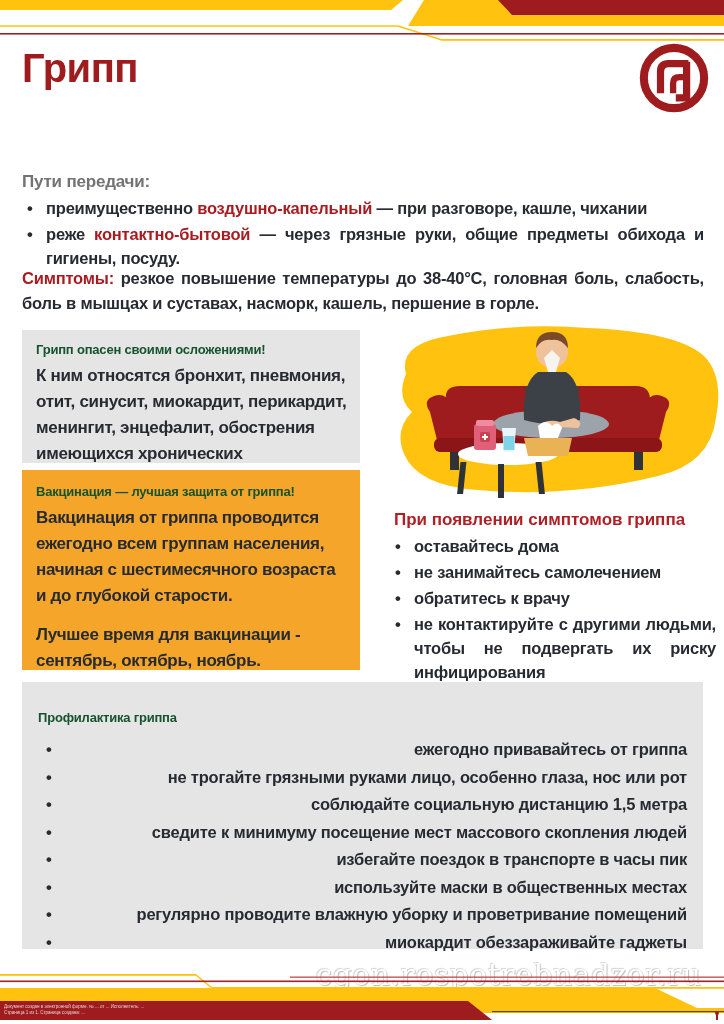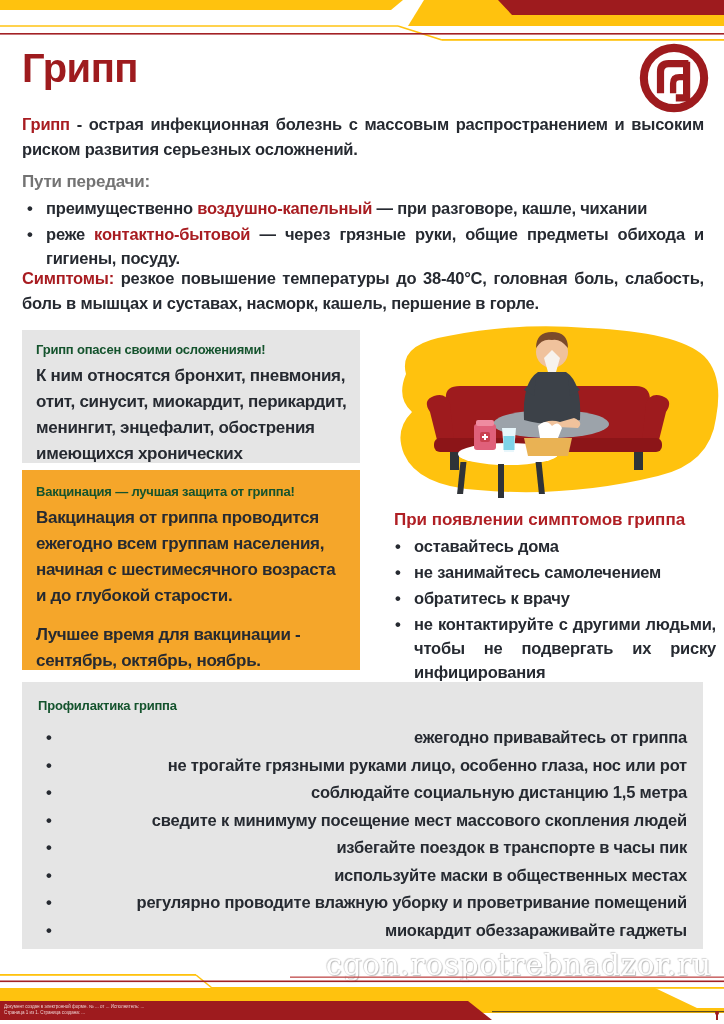--- a/index.html
+++ b/index.html
@@ -40,27 +40,27 @@
   .box-vaccination{top:470px;width:338px;height:200px;background:#f5a62a;padding:14px 12px 10px 14px;}
   .box-vaccination p.gap{margin-top:13px;}
 
   .illustration{position:absolute;left:388px;top:314px;width:336px;height:192px;}
 
   .onsym-head{position:absolute;left:390px;top:506px;margin:4px;font-size:17px;color:#b01f24;}
   .onsym-list{position:absolute;left:390px;top:534px;width:326px;}
   .onsym-list li{margin-bottom:4px;text-align:left;}
 
   .box-prevention{top:682px;width:681px;height:267px;background:#e5e5e5;padding:16px 16px 10px 16px;}
-  .box-prevention h2{margin-bottom:12px;}
+  .box-prevention h2{margin-bottom:12px;margin-top:12px;}
   .box-prevention ul.blist{font-size:16.5px;}
   .box-prevention ul.blist li{margin-bottom:3.5px;text-align:right;padding-left:28px;}
   .box-prevention ul.blist li::before{left:8px;}
 
   .watermark{
-    position:absolute;right:12px;top:948px;margin:0;
+    position:absolute;right:12px;top:948px;margin:10px;
     font-family:"DejaVu Serif",serif;font-weight:400;font-size:29px;letter-spacing:1px;
     color:#ffffff;text-shadow:0 0 1px #c9c9c9,1px 1px 1px #bdbdbd,-1px -1px 1px #d8d8d8;
   }
   .doc-footnote{
     position:absolute;left:4px;top:1004px;width:380px;z-index:5;
     font-weight:400;font-size:4.5px;line-height:5.5px;color:#eccfcf;letter-spacing:0;
   }
 </style>
 </head>
 <body>
@@ -78,21 +78,20 @@
   </svg>
 
   <h1 class="page-title">Грипп</h1>
   <svg class="logo" viewBox="0 0 80 80">
     <circle cx="40" cy="40" r="33.5" fill="none" stroke="#9e1b1e" stroke-width="9"></circle>
     <path d="M25 57 L25 33 Q25 24 34 24 L56 24" fill="none" stroke="#9e1b1e" stroke-width="8"></path>
     <path d="M39 57 L39 46 Q39 39 46 39 L52 39" fill="none" stroke="#9e1b1e" stroke-width="7"></path>
     <path d="M54 22 L54 62 L42 62" fill="none" stroke="#9e1b1e" stroke-width="8"></path>
   </svg>
 
-  <p class="intro"><span class="red-inline">Грипп</span><span> - острая инфекционная болезнь с массовым распространением и высоким риском развития серьезных осложнений.</span></p>
 
   <h2 class="sec-head t-head">Пути передачи:</h2>
   <ul class="blist t-list">
     <li><span>преимущественно </span><span class="red-inline">воздушно-капельный</span><span> — при разговоре, кашле, чихании</span></li>
     <li><span>реже </span><span class="red-inline">контактно-бытовой</span><span> — через грязные руки, общие предметы обихода и гигиены, посуду.</span></li>
   </ul>
 
   <p class="symptoms"><span class="red-inline">Симптомы:</span><span> резкое повышение температуры до 38-40°С, головная боль, слабость, боль в мышцах и суставах, насморк, кашель, першение в горле.</span></p>
 
   <div class="box box-complications">

